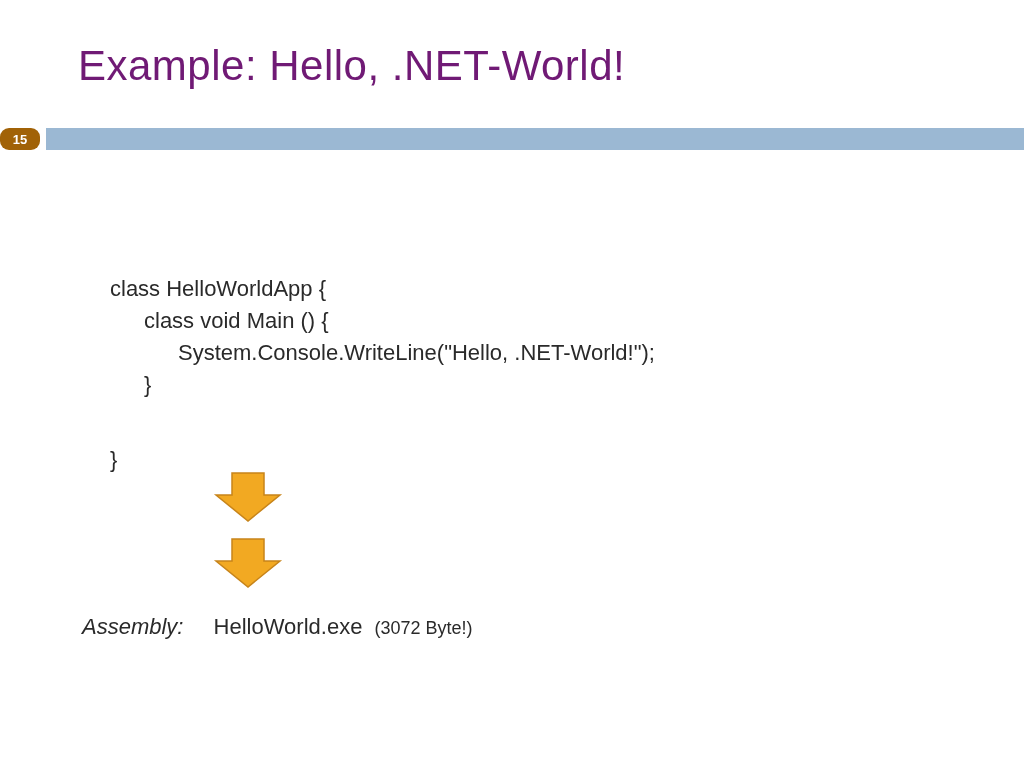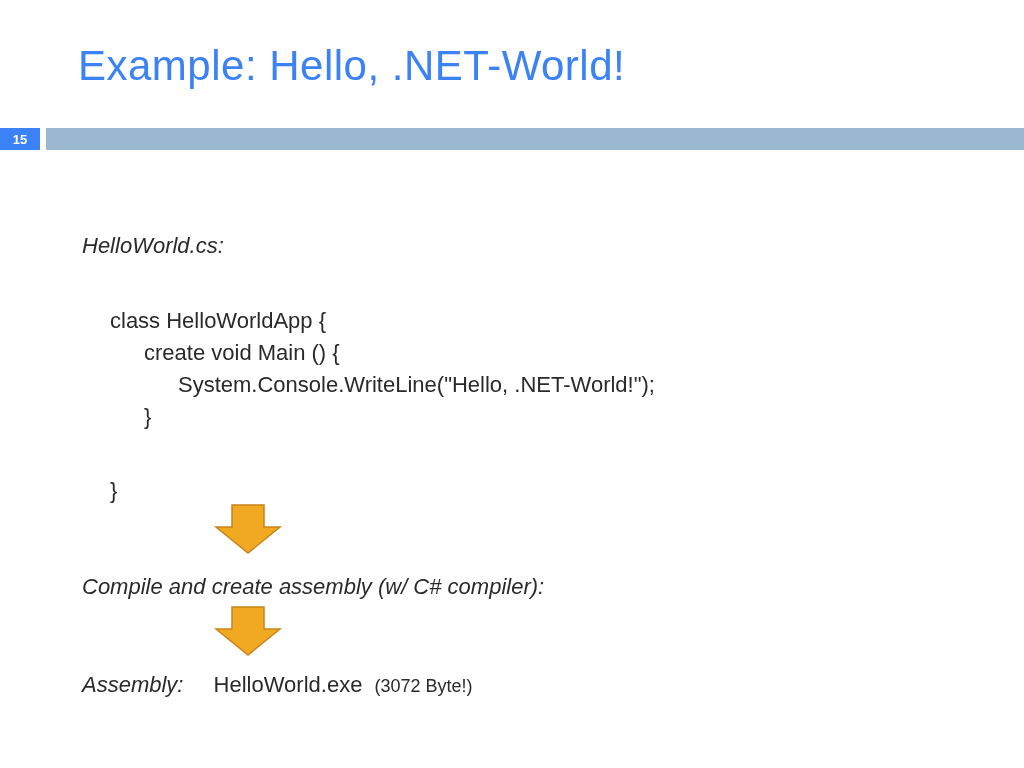--- a/index.html
+++ b/index.html
@@ -10,42 +10,43 @@
     font-family: Arial, Helvetica, sans-serif;
     position: relative;
     overflow: hidden;
   }
   .slide-title {
     position: absolute;
     top: 42px;
     left: 78px;
     font-size: 42px;
     font-weight: 400;
-    color: #3b82f6;
+    color: #701a75;
     letter-spacing: 0.5px;
     font-family: "Segoe UI Light", "Helvetica Neue", Arial, sans-serif;
   }
   .divider-bar {
     position: absolute;
     top: 128px;
     left: 0;
     width: 1024px;
     height: 22px;
     display: flex;
   }
   .page-badge {
     width: 40px;
     height: 22px;
-    background: #3b82f6;
+    background: #a16207;
     color: #ffffff;
     font-size: 13px;
     font-weight: bold;
     display: flex;
     align-items: center;
     justify-content: center;
+    border-radius: 9px;
   }
   .blue-bar {
     flex: 1;
     height: 22px;
     background: #9bb8d3;
     margin-left: 6px;
   }
   .content {
     position: absolute;
     top: 230px;
@@ -69,55 +70,53 @@
     height: 60px;
   }
   .arrow {
     position: absolute;
     width: 72px;
     height: 56px;
   }
   .arrow svg { width: 100%; height: 100%; display: block; }
   .compile-head { margin-top: 4px; }
   .assembly-row {
-    margin-top: 6px;
+    margin-top: 16px;
     font-size: 22px;
   }
   .assembly-label { font-style: italic; }
   .assembly-file { font-style: normal; margin-left: 24px; }
   .assembly-size { font-size: 18px; margin-left: 6px; }
 </style>
 </head>
 <body>
 
 <div class="slide-title">Example: Hello, .NET-World!</div>
 
 <div class="divider-bar">
   <div class="page-badge">15</div>
   <div class="blue-bar"></div>
 </div>
 
 <div class="content">
 
-  <div class="italic-head">HelloWorld.cs:</div>
   <div class="code-line ind1">class HelloWorldApp {</div>
-  <div class="code-line ind2">create void Main () {</div>
+  <div class="code-line ind2">class void Main () {</div>
   <div class="code-line ind3">System.Console.WriteLine("Hello, .NET-World!");</div>
   <div class="code-line ind2">}</div>
   <div class="code-line ind1">}</div>
 
   <div class="arrow-wrap">
     <div class="arrow" style="left:130px; top:-6px;">
       <svg viewBox="0 0 72 56">
         <path d="M 20 4 L 52 4 L 52 26 L 68 26 L 36 52 L 4 26 L 20 26 Z" fill="#f2a922" stroke="#c7841a" stroke-width="1.5"></path>
       </svg>
     </div>
   </div>
 
-  <div class="italic-head compile-head">Compile and create assembly (w/ C# compiler):</div>
 
   <div class="arrow-wrap">
     <div class="arrow" style="left:130px; top:0px;">
       <svg viewBox="0 0 72 56">
         <path d="M 20 4 L 52 4 L 52 26 L 68 26 L 36 52 L 4 26 L 20 26 Z" fill="#f2a922" stroke="#c7841a" stroke-width="1.5"></path>
       </svg>
     </div>
   </div>
 
   <div class="assembly-row">

